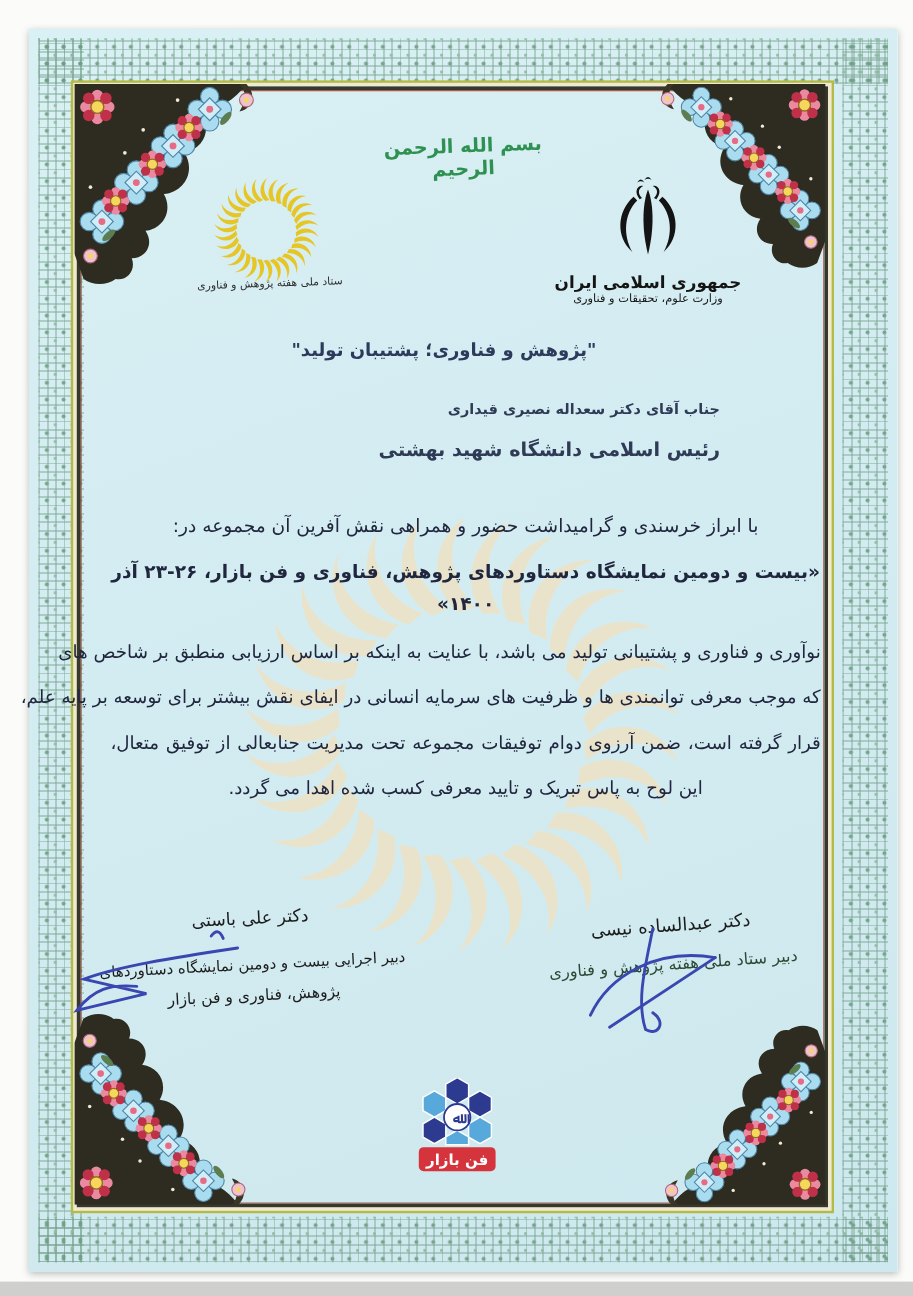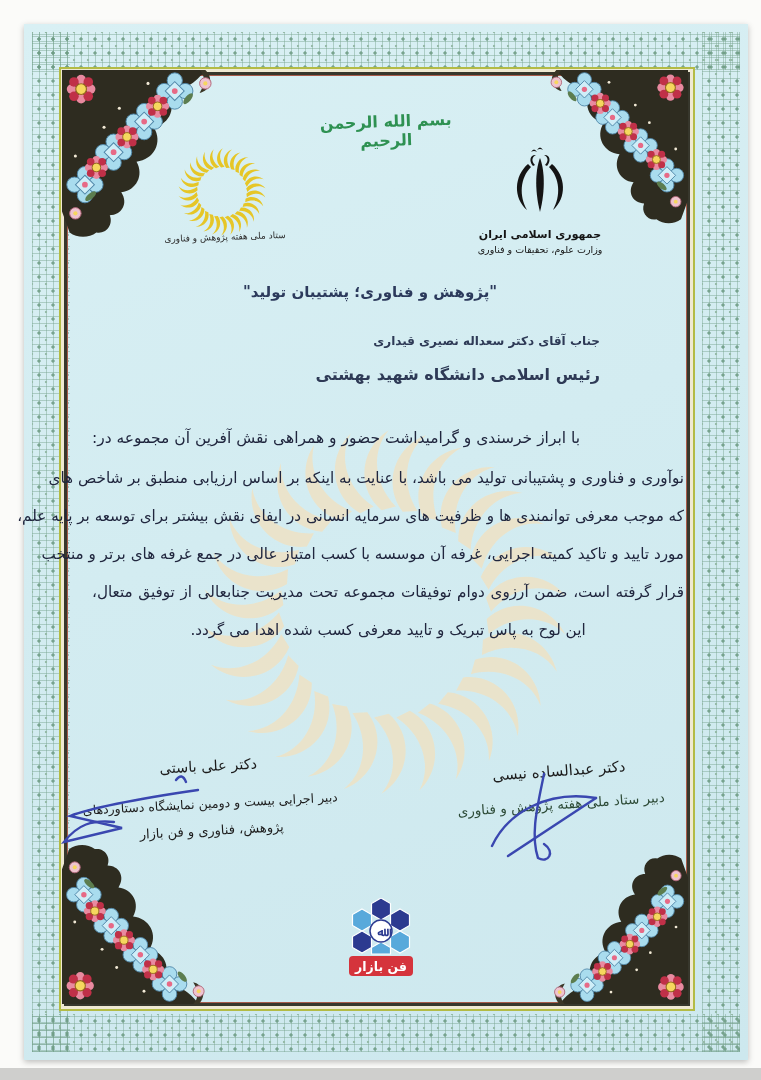--- a/index.html
+++ b/index.html
@@ -41,31 +41,31 @@
   
   .fa{direction:rtl;unicode-bidi:embed;}
   .bismillah{
     left:296px;top:112px;width:180px;text-align:center;
     color:#2e9152;font-size:16px;font-weight:bold;transform:rotate(-2deg);
   }
   .ring-caption{
     left:150px;top:232px;width:150px;text-align:center;
     color:#2c2c2c;font-size:9px;transform:rotate(-2deg);
   }
-  .emblem-line1{left:462px;top:228px;width:156px;text-align:center;color:#141414;font-size:11px;font-weight:bold;}
+  .emblem-line1{left:462px;top:228px;width:156px;text-align:center;color:#141414;font-size:14px;font-weight:bold;}
   .emblem-line2{left:452px;top:244px;width:176px;text-align:center;color:#141414;font-size:9.5px;font-weight:normal;}
   .slogan{
     left:170px;top:283px;width:400px;text-align:center;
     color:#2c3a5c;font-size:15px;font-weight:bold;
   }
   .addressee{left:280px;top:330px;width:320px;text-align:right;color:#2e3a56;font-weight:bold;}
   .addressee .l1{font-size:12px;line-height:22px;}
   .addressee .l2{font-size:16px;line-height:22px;margin-top:12px;}
   .bodytext{left:92px;top:425px;width:592px;color:#20263e;}
-  .intro{font-size:15.5px;text-align:left;line-height:26px;}
+  .intro{font-size:15.5px;text-align:center;line-height:26px;}
   .event{font-size:15.5px;font-weight:bold;text-align:center;margin-top:13px;line-height:26px;}
   .para{margin-top:8px;font-size:15.2px;line-height:38px;}
   .para .jl{text-align:justify;text-align-last:justify;white-space:nowrap;}
   .para .cl{text-align:center;text-align-last:center;}
   
   .sig-right{left:420px;top:762px;width:280px;text-align:center;transform:rotate(-4deg);}
   .sig-right .name{font-size:15px;color:#1c1c1c;letter-spacing:-.5px;}
   .sig-right .title{font-size:13.5px;color:#2c4a36;margin-top:16px;letter-spacing:-.5px;}
   .sig-left{left:55px;top:758px;width:310px;text-align:center;transform:rotate(-3deg);}
   .sig-left .name{font-size:14.5px;color:#1c1c1c;letter-spacing:-.5px;}
@@ -204,24 +204,24 @@
 
 <div class="abs fa slogan">"پژوهش و فناوری؛ پشتیبان تولید"</div>
 
 <div class="abs fa addressee">
   <div class="l1">جناب آقای دکتر سعداله نصیری قیداری</div>
   <div class="l2">رئیس اسلامی دانشگاه شهید بهشتی</div>
 </div>
 
 <div class="abs fa bodytext">
   <div class="intro">با ابراز خرسندی و گرامیداشت حضور و همراهی نقش آفرین آن مجموعه در:</div>
+  <div class="event">«بیست و دومین نمایشگاه دستاوردهای پژوهش، فناوری و فن بازار، ۲۶-۲۳ آذر ۱۴۰۰»</div>
   <div class="para">
     <div class="jl">نوآوری و فناوری و پشتیبانی تولید می باشد، با عنایت به اینکه بر اساس ارزیابی منطبق بر شاخص های</div>
     <div class="jl">که موجب معرفی توانمندی ها و ظرفیت های سرمایه انسانی در ایفای نقش بیشتر برای توسعه بر پایه علم،</div>
-    <div class="jl">مورد تایید و تاکید کمیته اجرایی، غرفه آن موسسه با کسب امتیاز عالی در جمع غرفه های برتر و منتخب</div>
     <div class="jl">قرار گرفته است، ضمن آرزوی دوام توفیقات مجموعه تحت مدیریت جنابعالی از توفیق متعال،</div>
     <div class="cl">این لوح به پاس تبریک و تایید معرفی کسب شده اهدا می گردد.</div>
   </div>
 </div>
 
 <div class="abs fa sig-right">
   <div class="name">دکتر عبدالساده نیسی</div>
   <div class="title">دبیر ستاد ملی هفته پژوهش و فناوری</div>
 </div>
 <svg class="abs ink" style="left:478px;top:768px" width="170" height="95" viewBox="0 0 170 95" fill="none" stroke="#3a47b0" stroke-width="2.4" stroke-linecap="round">

